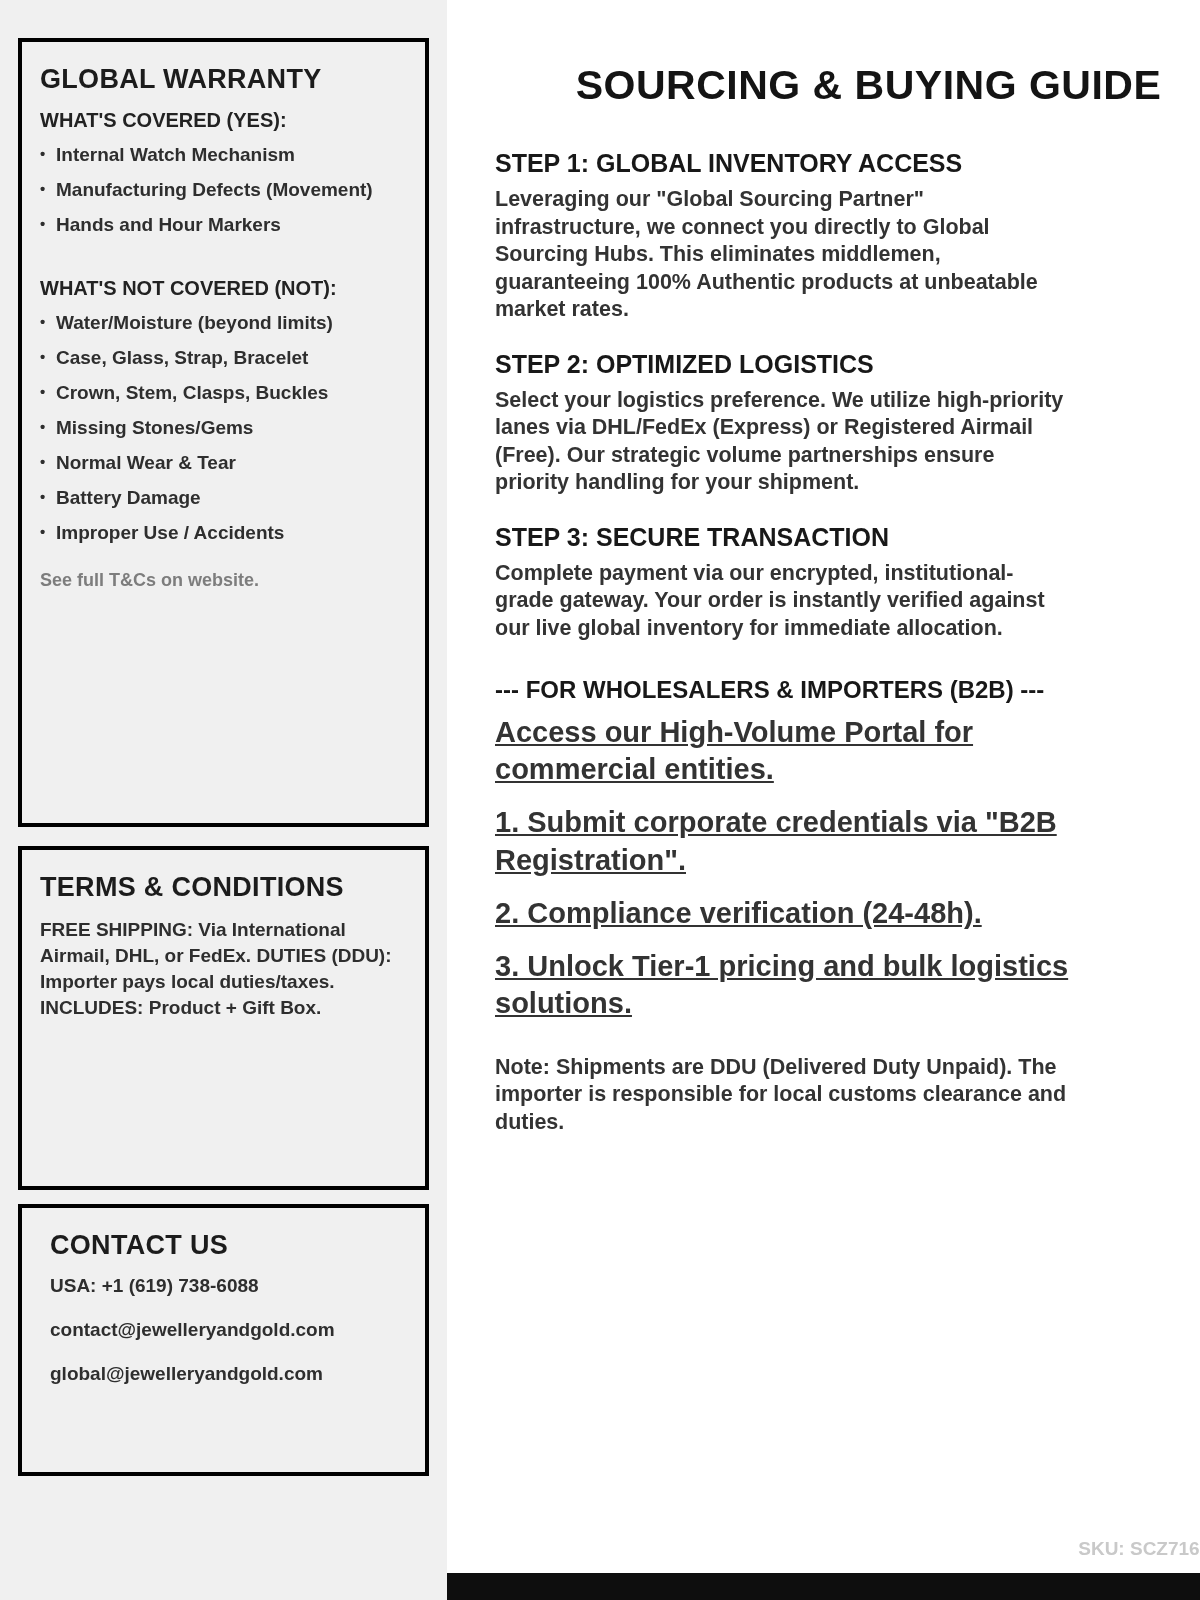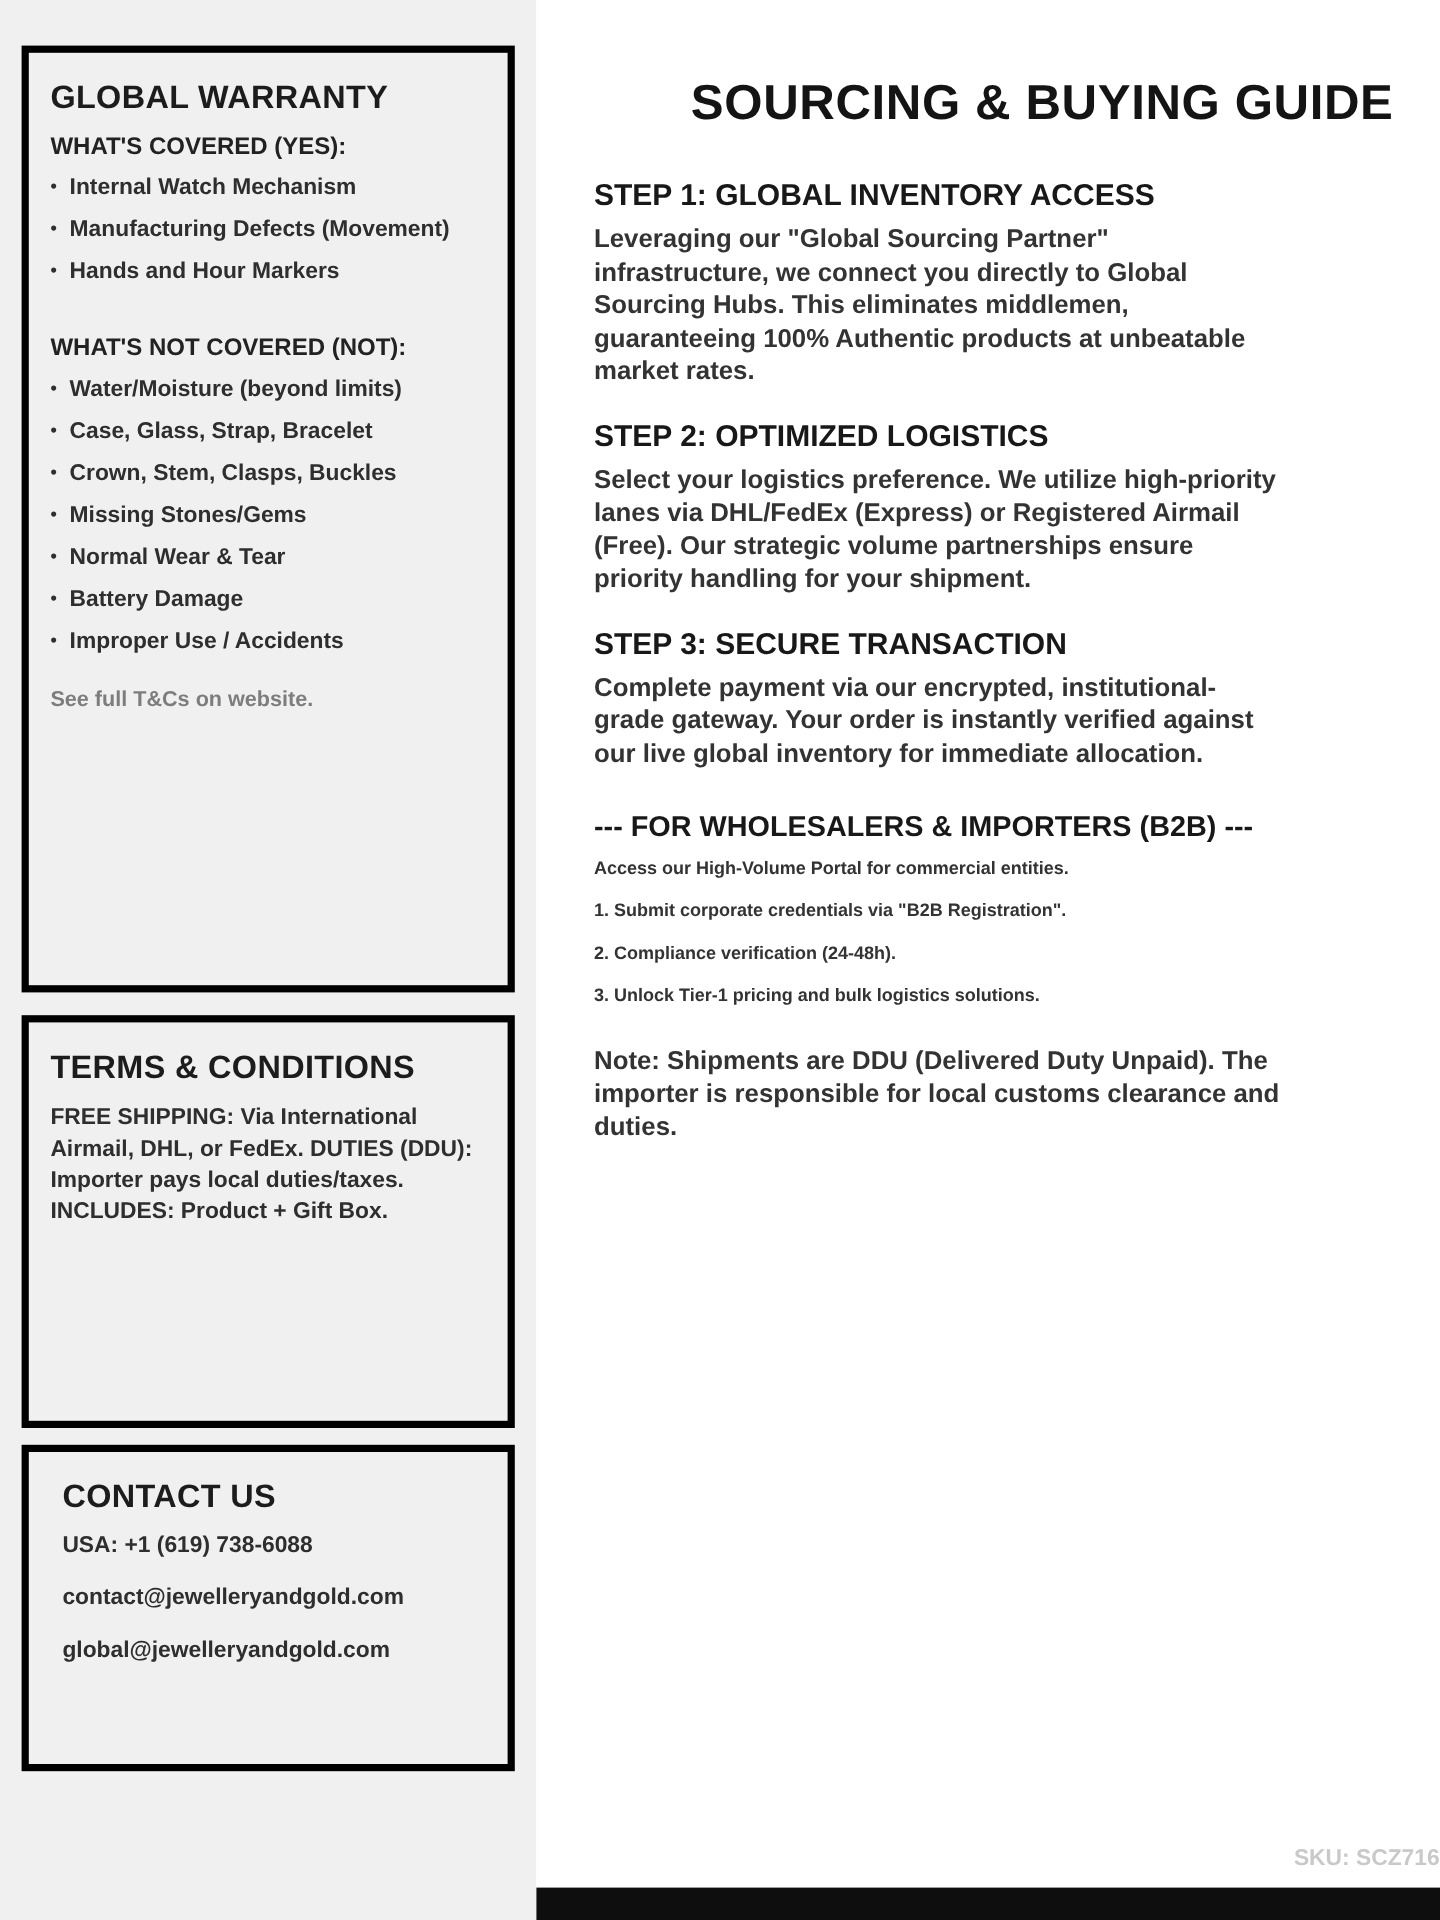--- a/index.html
+++ b/index.html
@@ -16,21 +16,21 @@
   .sidebar {
     position: absolute;
     left: 0; top: 0;
     width: 447px; height: 1600px;
     background: #f0f0f0;
   }
   .side-box {
     position: absolute;
     left: 18px;
     width: 411px;
-    border: 6px solid #000000;
+    border: 4px solid #000000;
     padding: 22px 18px 18px 18px;
   }
   .box-warranty { top: 38px;  height: 789px; }
   .box-terms    { top: 846px; height: 344px; }
   .box-contact  { top: 1204px; height: 272px; padding-left: 28px; }
 
   .side-title {
     font-size: 27px;
     font-weight: 800;
     color: #1c1c1c;
@@ -112,25 +112,26 @@
     color: #333333;
   }
   .b2b-heading {
     font-size: 24px;
     font-weight: 800;
     color: #181818;
     margin: 34px 0 10px 0;
     white-space: nowrap;
   }
   .b2b-para {
-    font-size: 15px;
+    font-size: 29px;
     font-weight: 600;
     line-height: 1.28;
     color: #333333;
     margin-bottom: 16px;
+    text-decoration: underline;
   }
   .b2b-note {
     margin-top: 32px;
     font-size: 21.5px;
     font-weight: 600;
     line-height: 1.28;
     color: #333333;
   }
 
   

